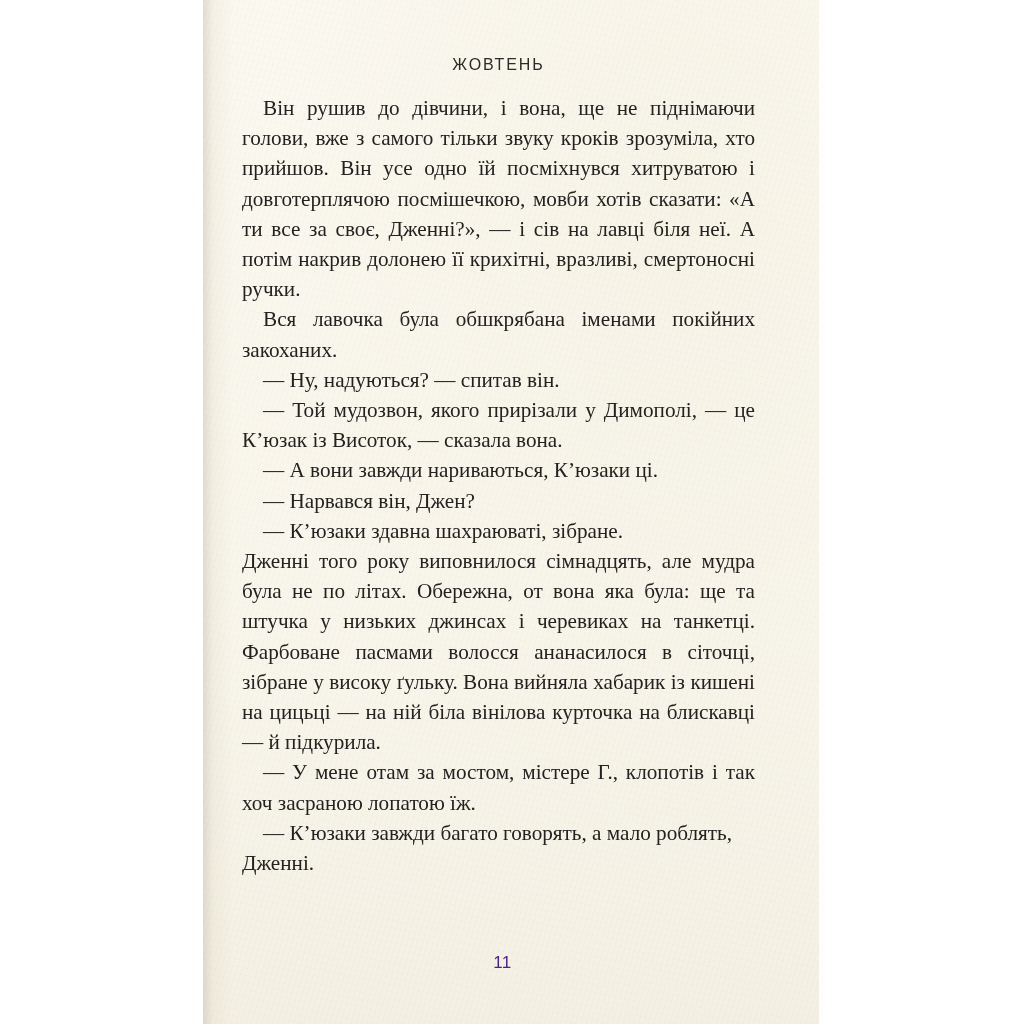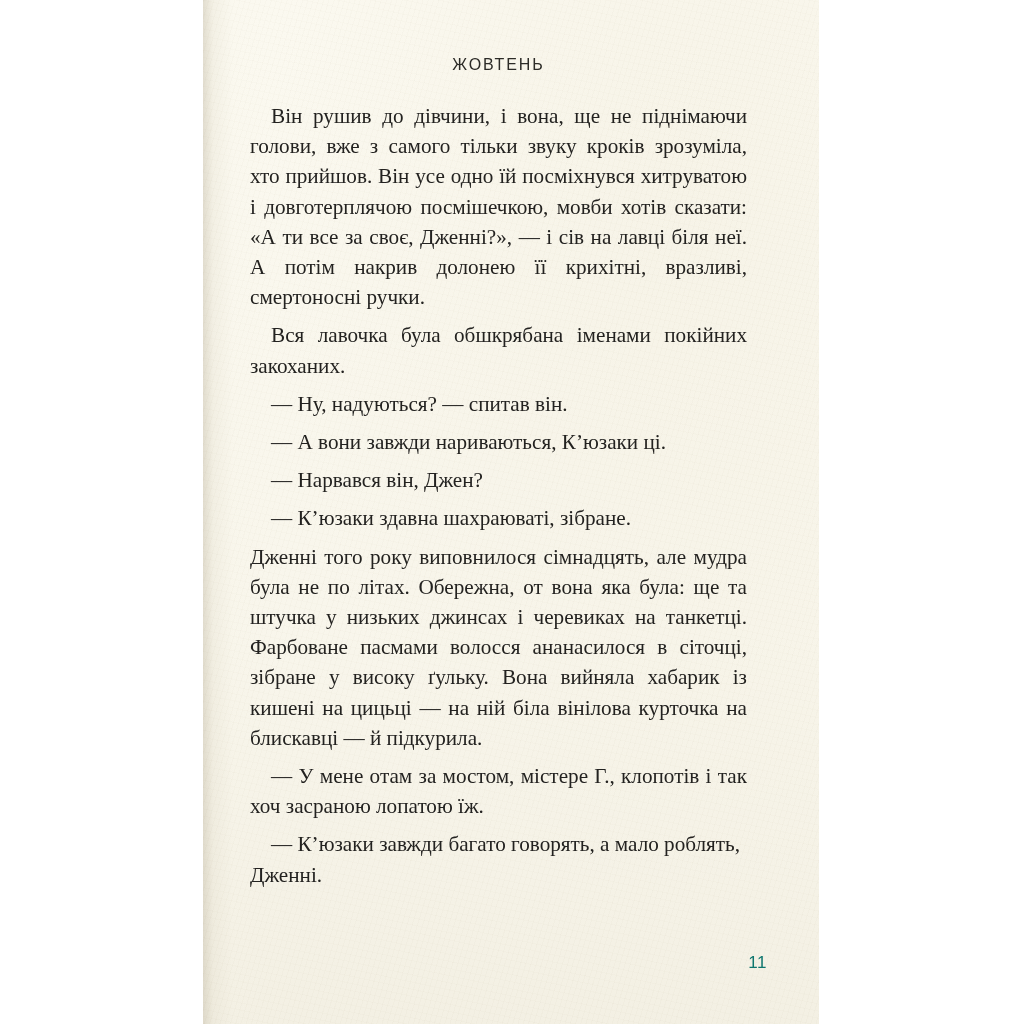--- a/index.html
+++ b/index.html
@@ -84,57 +84,58 @@
     left: 0;
     width: 513px;
     color: #232220;
     font-size: 21.2px;
     line-height: 30.2px;
     text-align: justify;
     text-justify: inter-word;
     hyphens: manual;
   }
   .body-copy p {
-    margin: 8px;
+    margin: 0;
     text-indent: 21px;
   }
   .body-copy p.flush {
     text-indent: 0;
   }
   .body-copy p:last-child {
     text-align: left;
   }
 
   
   .folio {
     position: absolute;
     top: 953px;
-    left: 12px;
+    left: 4px;
     width: 513px;
-    text-align: right;
+    text-align: center;
     font-family: "Liberation Sans", "DejaVu Sans", sans-serif;
     font-size: 17px;
-    color: #0f766e;
+    color: #4c1d95;
     letter-spacing: 0.5px;
   }
 </style>
 </head>
 <body>
 
 <div class="page-sheet">
   <div class="paper-grain"></div>
 
   <div class="text-frame">
 
     <div class="running-head">ЖОВТЕНЬ</div>
 
     <div class="body-copy">
       <p class="indent">Він рушив до дівчини, і вона, ще не піднімаючи голови, вже з самого тільки звуку кроків зрозуміла, хто прийшов. Він усе одно їй посміхнувся хитруватою і довготерплячою посмішечкою, мовби хотів сказати: «А ти все за своє, Дженні?», — і сів на лавці біля неї. А потім накрив долонею її крихітні, вразливі, смертоносні ручки.</p>
       <p class="indent">Вся лавочка була обшкрябана іменами покійних закоханих.</p>
       <p class="indent">— Ну, надуються? — спитав він.</p>
+      <p class="indent">— Той мудозвон, якого прирізали у Димополі, — це К’юзак із Висоток, — сказала вона.</p>
       <p class="indent">— А вони завжди нариваються, К’юзаки ці.</p>
       <p class="indent">— Нарвався він, Джен?</p>
       <p class="indent">— К’юзаки здавна шахраюваті, зібране.</p>
       <p class="flush">Дженні того року виповнилося сімнадцять, але мудра була не по літах. Обережна, от вона яка була: ще та штучка у низьких джинсах і черевиках на танкетці. Фарбоване пасмами волосся ананасилося в сіточці, зібране у високу ґульку. Вона вийняла хабарик із кишені на цицьці — на ній біла вінілова курточка на блискавці — й підкурила.</p>
       <p class="indent">— У мене отам за мостом, містере Г., клопотів і так хоч засраною лопатою їж.</p>
       <p class="indent">— К’юзаки завжди багато говорять, а мало роблять, Дженні.</p>
     </div>
 
     <div class="folio">11</div>
 

